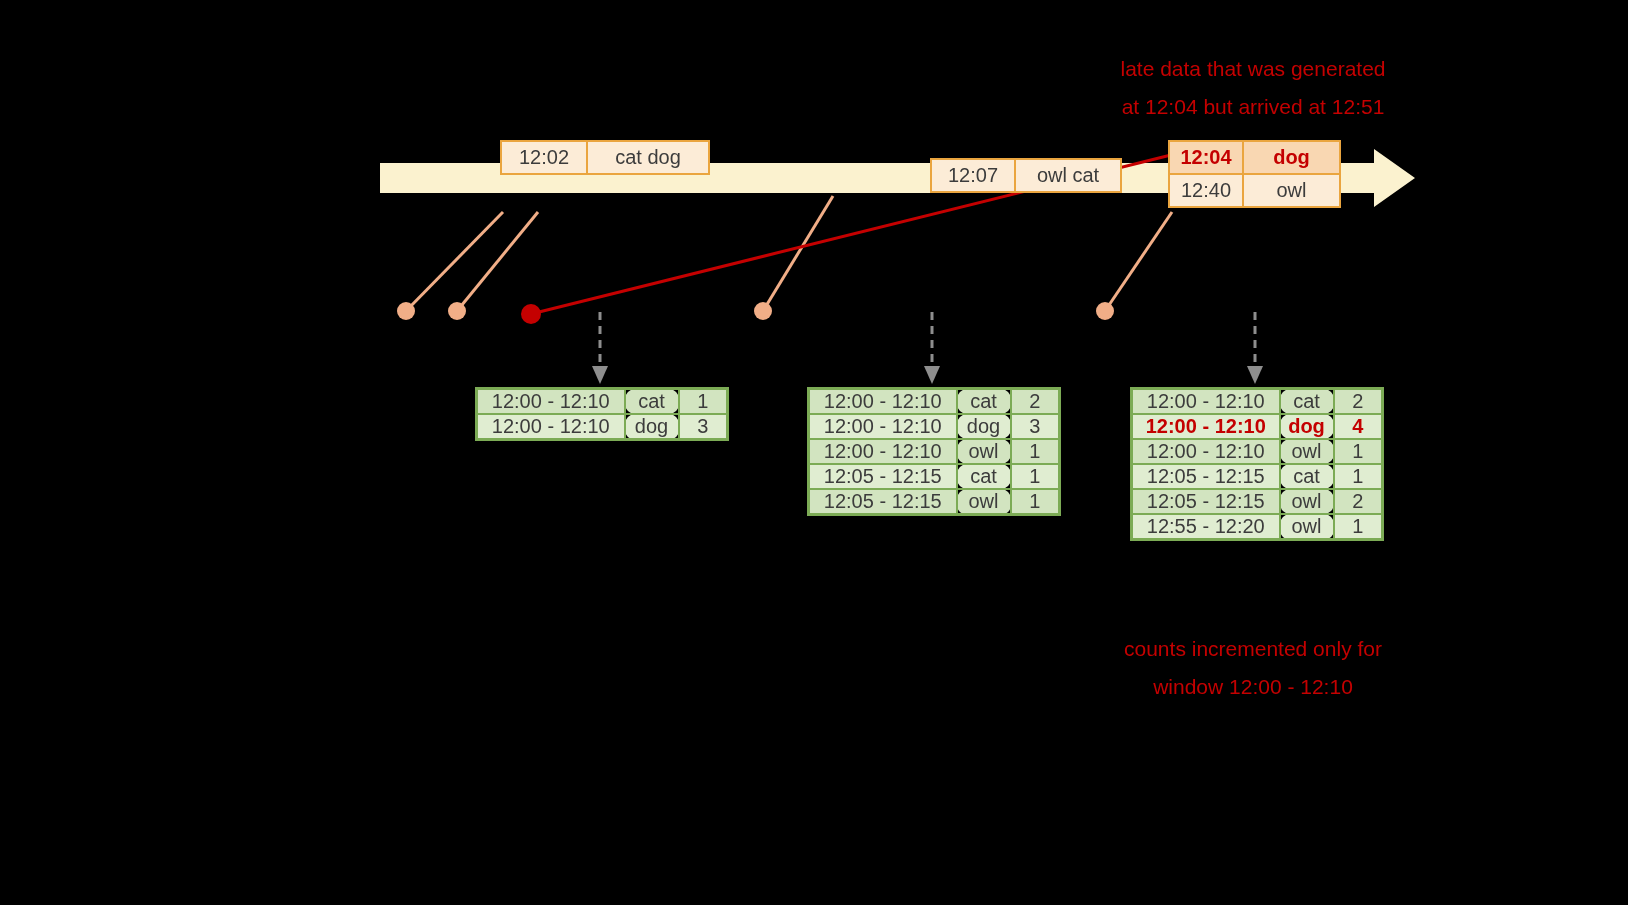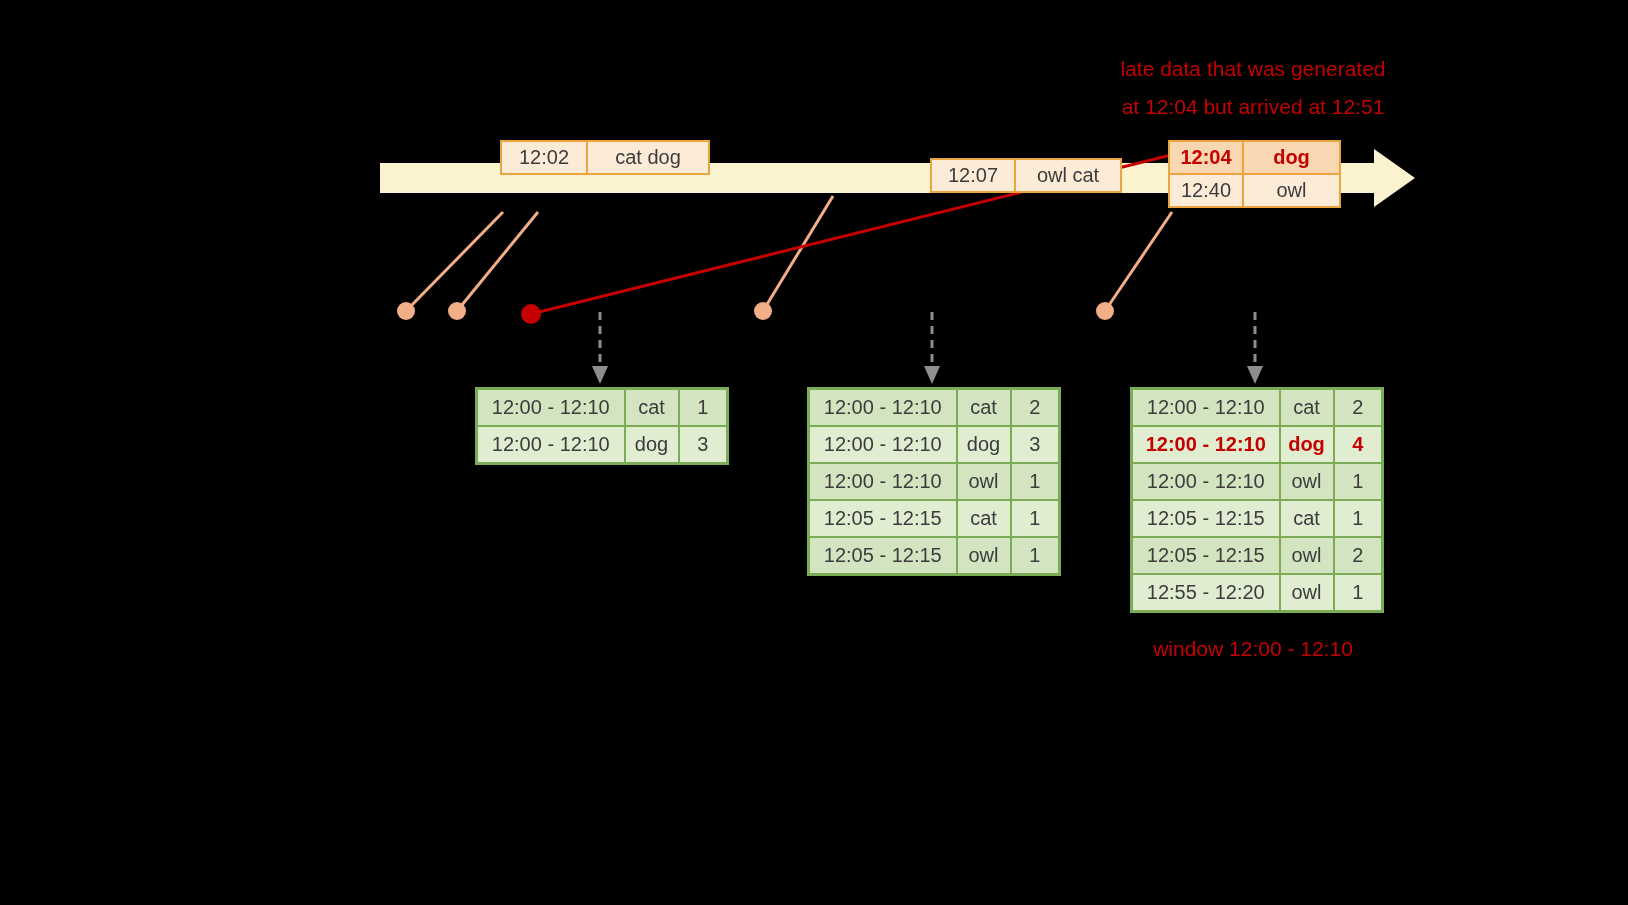--- a/index.html
+++ b/index.html
@@ -39,31 +39,31 @@
 
   
   .result-table { border: 3px solid #7cab55; }
   .result-table td {
     border: 2px solid #7cab55;
     height: 22px;
     text-align: center;
     vertical-align: middle;
     font-size: 20px;
     color: #3c3c3c;
-    padding: 6px;
+    padding: 0;
     white-space: nowrap;
   }
   .result-table tr:nth-child(odd) td  { background: #d2e4c0; }
   .result-table tr:nth-child(even) td { background: #e0edd1; }
   .result-table tr.highlight td {
     color: #c40000;
     font-weight: bold;
   }
   .col-win   { width: 148px; }
-  .col-word  { width: 54px; }
+  .col-word  { width: 54px; border-radius: 10px; }
   .col-count { width: 49px; }
 
   
   .annotation {
     position: absolute;
     width: 480px;
     text-align: center;
     color: #c40000;
     font-size: 21px;
     line-height: 38px;
@@ -215,16 +215,17 @@
     </tr>
     <tr>
       <td class="col-win">12:55 - 12:20</td>
       <td class="col-word">owl</td>
       <td class="col-count">1</td>
     </tr>
   </tbody>
     </table>
 
   <div class="annotation" style="left:1013px; top:630px;">
+    <div>counts incremented only for</div>
     <div>window 12:00 - 12:10</div>
   </div>
 
 </div>
 
 </body></html>

